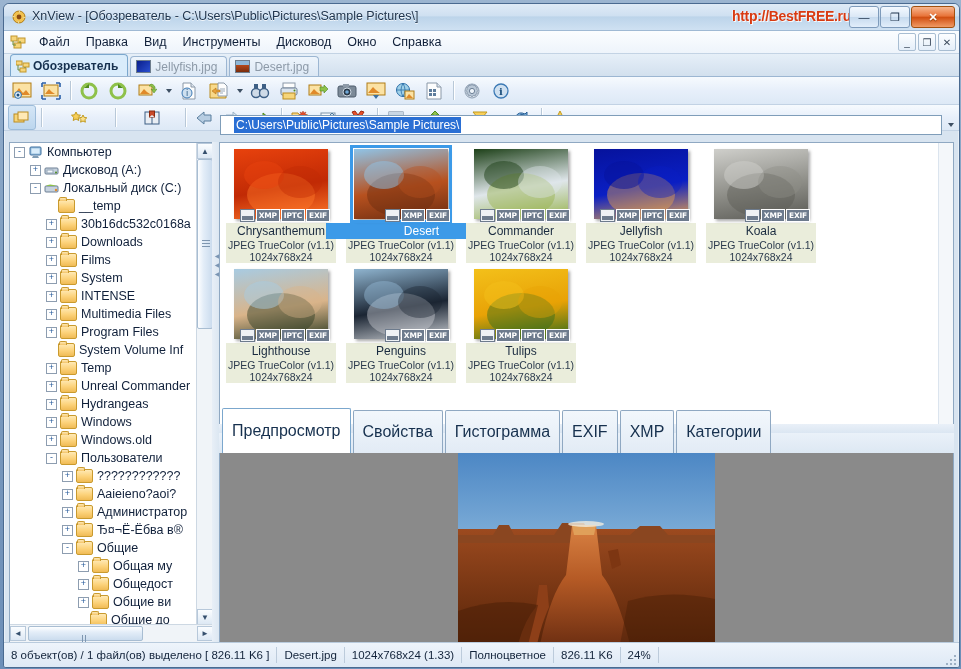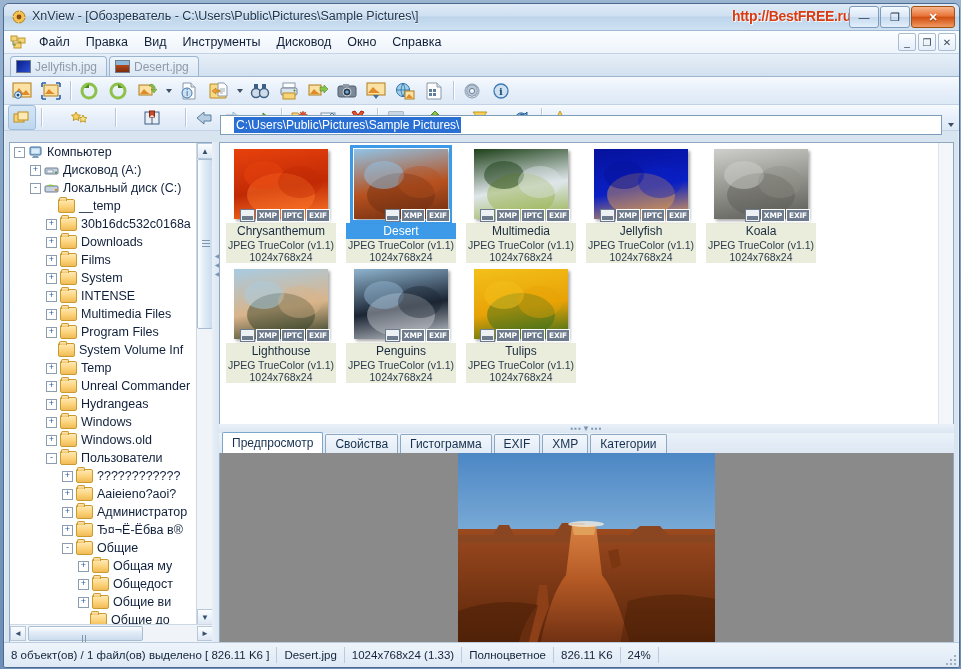--- a/index.html
+++ b/index.html
@@ -187,34 +187,34 @@
     height:11px;padding:0 2px;font-size:7.5px;line-height:11px;
     background:#6d7b8d;color:#fff;border:1px solid #fff;font-weight:bold;
     font-family:"DejaVu Sans", sans-serif;letter-spacing:-.2px;
   }
   .badge.sq{width:9px;background:#eef1f4;border:1px solid #6d7b8d;position:relative;}
   .badge.sq::after{content:"";position:absolute;left:1px;bottom:1px;right:1px;height:4px;background:#6d7b8d;}
   .tname{
     margin-top:4px;width:110px;text-align:center;font-size:12px;color:#1a2b40;
     background:#eaeddb;padding:1px 0;white-space:nowrap;overflow:hidden;
   }
-  .thumb.sel .tname{background:#3c9ae8;color:#fff;}
+  .thumb.sel .tname{background:#3c9ae8;color:#fff;padding-left:41px;}
   .tmeta{width:110px;text-align:center;font-size:10.5px;color:#2b3a4d;background:#eaeddb;line-height:12px;}
   .browser-vsb{position:absolute;right:0;top:0;width:14px;bottom:0;background:#f4f7fa;border-left:1px solid #dbe4ee;}
   
   .hsplit{position:absolute;left:0;right:0;top:282px;height:9px;
     background:linear-gradient(180deg,#e9f0f8,#dbe6f2);
     display:flex;align-items:center;justify-content:center;}
   .hsplit .hand{font-size:8px;color:#7b96b4;letter-spacing:1px;}
   
   .bottom{position:absolute;left:0;right:0;top:291px;bottom:0;}
   .btabs{height:20px;display:flex;align-items:flex-end;padding-left:3px;
     background:linear-gradient(180deg,#eaf1f9,#dde8f3);border-bottom:1px solid #8fa8c2;}
   .btab{
-    height:18px;padding:0 9px;display:flex;align-items:center;font-size:12px;
+    height:18px;padding:12px 9px;display:flex;align-items:center;font-size:16px;
     border:1px solid #8fa8c2;border-bottom:none;background:linear-gradient(180deg,#f2f7fc,#e2ebf5);
     color:#16304e;margin-right:2px;border-radius:2px 2px 0 0;
   }
   .btab.active{background:#fff;height:20px;font-weight:normal;border-color:#7ba7cd;}
   .preview{position:absolute;left:0;top:20px;right:0;bottom:0;border:1px solid #8fa8c2;border-top:none;
     background:#8a8a8a;overflow:hidden;display:flex;align-items:center;justify-content:center;}
   .prev-img{width:257px;height:194px;position:relative;overflow:hidden;}
   
   .statusbar{
     position:absolute;left:0;right:0;bottom:0;height:24px;
@@ -266,20 +266,31 @@
     <div class="menuitem">Окно</div>
     <div class="menuitem">Справка</div>
     <div class="mdi-btns">
       <div class="mdi-btn">_</div>
       <div class="mdi-btn">❐</div>
       <div class="mdi-btn">✕</div>
     </div>
   </div>
 
   <div class="doctabs">
+    <div class="dtab active">
+      <span class="tico" style="border:none">
+        <svg width="14" height="13" viewBox="0 0 14 13">
+          <rect x="0" y="1" width="6" height="4" fill="#f6d57a" stroke="#c1962c"></rect>
+          <rect x="7" y="3" width="6" height="4" fill="#f6d57a" stroke="#c1962c"></rect>
+          <rect x="4" y="8" width="6" height="4" fill="#f6d57a" stroke="#c1962c"></rect>
+          <path d="M2 5 v5 h2 M9 7 v1" stroke="#6a8a3a" fill="none"></path>
+        </svg>
+      </span>
+      <span>Обозреватель</span>
+    </div>
     <div class="dtab">
       <span class="tico" style="background:linear-gradient(135deg,#0a1f8c,#2a4fd0)"></span>
       <span>Jellyfish.jpg</span>
     </div>
     <div class="dtab">
       <span class="tico" style="background:linear-gradient(180deg,#8fb8d8 35%,#b5481a 36%,#7a2d0d)"></span>
       <span>Desert.jpg</span>
     </div>
   </div>
 
@@ -754,21 +765,21 @@
                   <ellipse cx="30" cy="26" rx="20" ry="14" fill="#1d4018" opacity=".5"></ellipse>
                   <ellipse cx="66" cy="33" rx="22" ry="16" fill="#dfe6ea" opacity=".4"></ellipse>
                 </svg>
                 <div class="badges">
                   <span class="badge sq"></span>
                   <span class="badge">XMP</span>
                   <span class="badge">IPTC</span>
                   <span class="badge">EXIF</span>
                 </div>
               </div>
-              <div class="tname">Multimedia</div>
+              <div class="tname">Commander</div>
               <div class="tmeta">JPEG TrueColor (v1.1)</div>
               <div class="tmeta">1024x768x24</div>
             </div>
             <div class="thumb">
               <div class="timg" style="background: linear-gradient(170deg, rgb(6, 18, 156) 0%, rgb(10, 31, 196) 55%, rgb(232, 162, 74) 100%);">
                 <svg width="94" height="70" viewBox="0 0 94 70" preserveAspectRatio="none" style="position:absolute;inset:0">
                   <ellipse cx="47" cy="46" rx="34" ry="22" fill="#e8a24a" opacity=".45"></ellipse>
                   <ellipse cx="30" cy="26" rx="20" ry="14" fill="#06129c" opacity=".5"></ellipse>
                   <ellipse cx="66" cy="33" rx="22" ry="16" fill="#0a1fc4" opacity=".4"></ellipse>
                 </svg>

